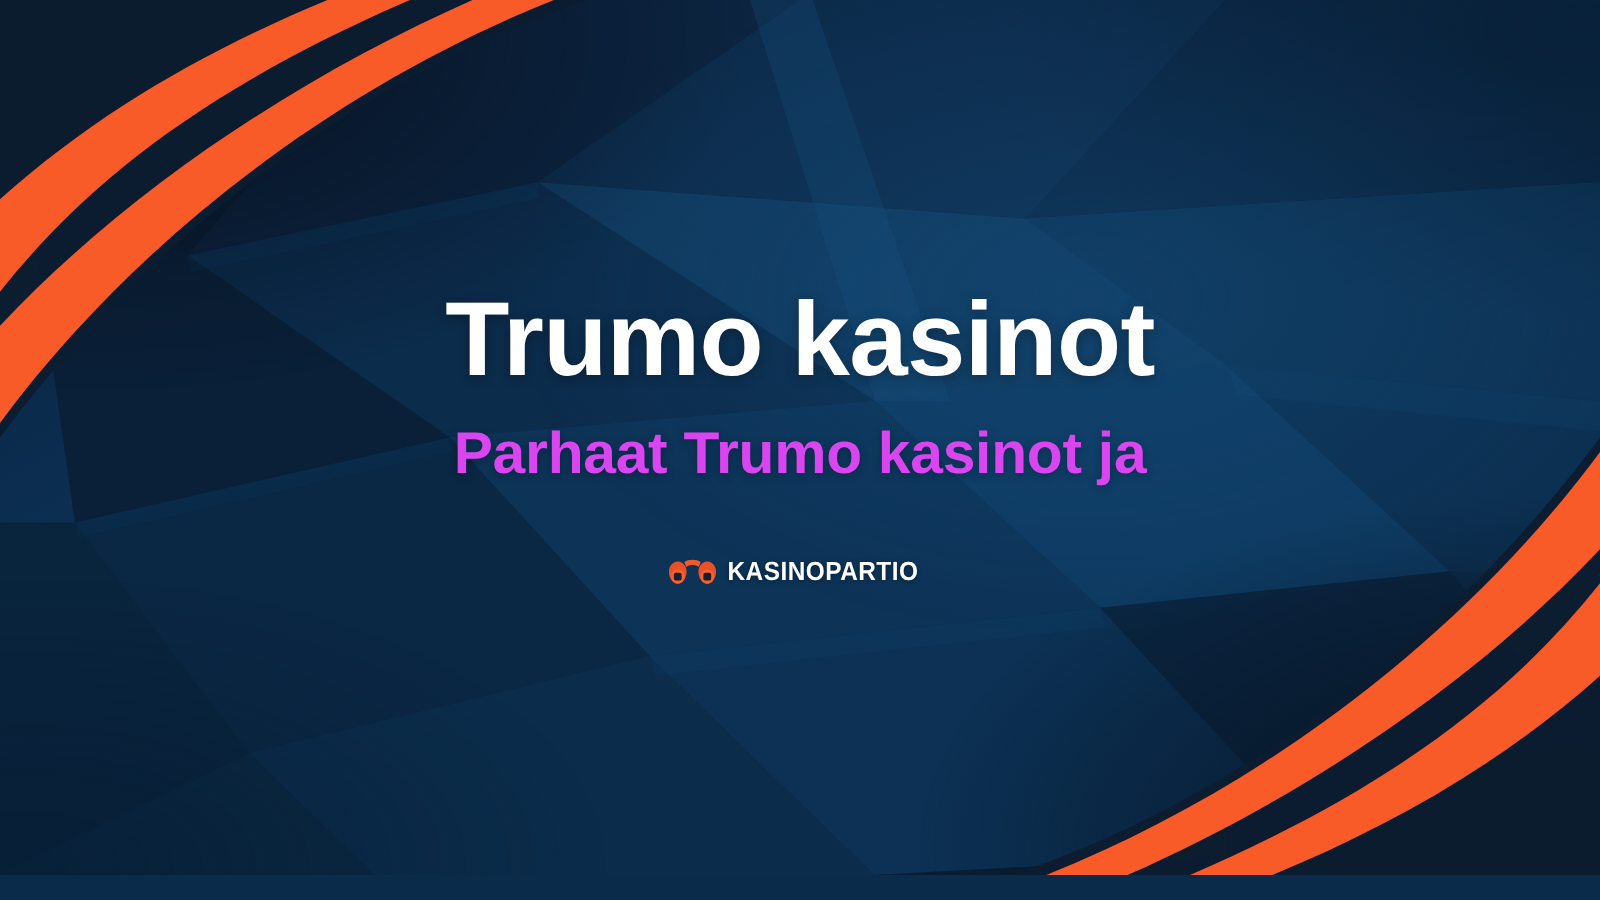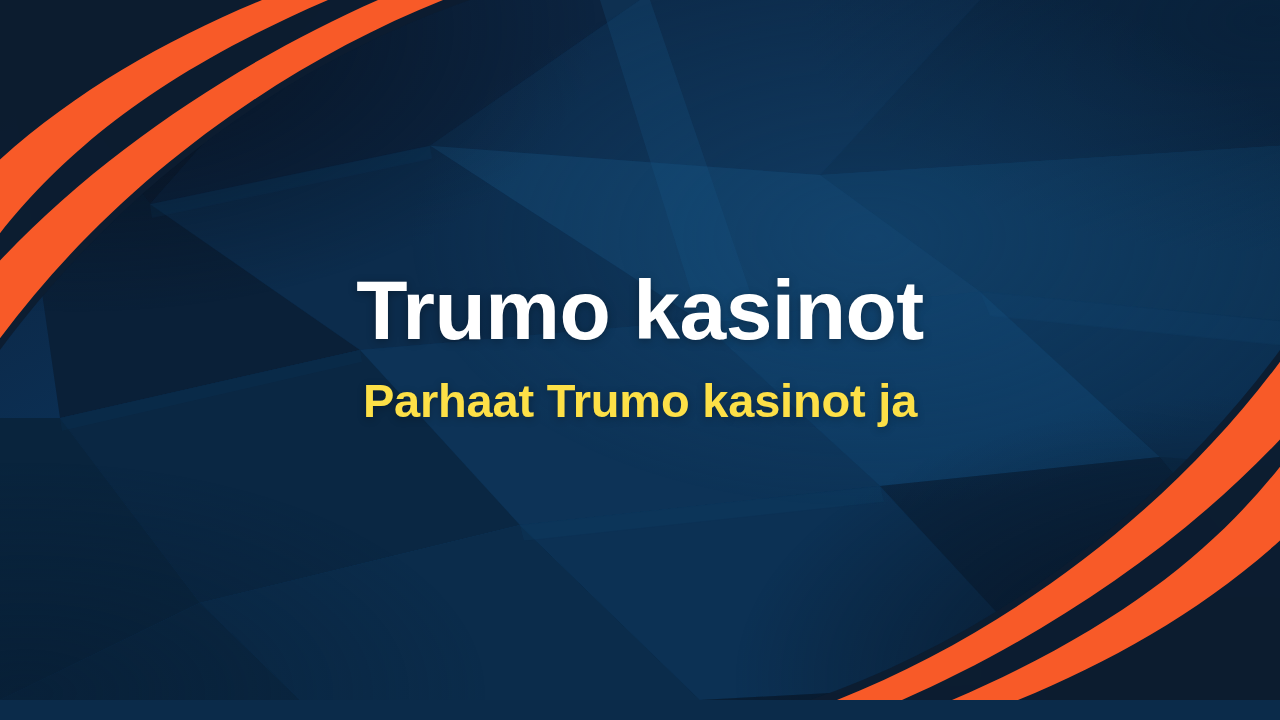--- a/index.html
+++ b/index.html
@@ -63,21 +63,21 @@
     letter-spacing:-0.5px;
     text-shadow:0 2px 10px rgba(0,0,0,0.30);
     white-space:nowrap;
   }
 
   .subtitle {
     margin-top:18px;
     font-size:47px;
     line-height:1.32;
     font-weight:700;
-    color:#fde047;
+    color:#d946ef;
     letter-spacing:-0.2px;
     max-width:900px;
     text-shadow:0 2px 8px rgba(0,0,0,0.28);
     text-align:center;
   }
 
   
   .logo {
     margin-top:52px;
     display:flex;
@@ -165,15 +165,32 @@
   </svg>
 
   <div class="content">
 
     <h1 class="title">Trumo kasinot</h1>
 
     <div class="subtitle">
       <div>Parhaat Trumo kasinot ja</div>
     </div>
 
+    <div class="logo">
+      <svg class="logo-mark" width="42" height="26" viewBox="0 0 42 26" aria-hidden="true">
+
+        <path d="M14.5 4.5 C17.5 2.2 24.5 2.2 27.5 4.5 L26 8.5 C23.5 6.6 18.5 6.6 16 8.5 Z" fill="#f05a2a"></path>
+
+        <path d="M3.2 8.0 C6.0 3.0 12.4 3.0 15.2 8.0 C17.4 12.2 16.0 18.0 12.6 20.8
+                 C10.4 22.6 8.0 22.6 5.8 20.8 C2.4 18.0 1.0 12.2 3.2 8.0 Z" fill="#e8502a"></path>
+        <circle cx="9.2" cy="16.2" r="5.6" fill="#f4622f"></circle>
+        <rect x="6.1" y="13.1" width="6.2" height="6.2" rx="1.4" fill="#1a1f2e"></rect>
+
+        <path d="M26.8 8.0 C29.6 3.0 36.0 3.0 38.8 8.0 C41.0 12.2 39.6 18.0 36.2 20.8
+                 C34.0 22.6 31.6 22.6 29.4 20.8 C26.0 18.0 24.6 12.2 26.8 8.0 Z" fill="#e8502a"></path>
+        <circle cx="32.8" cy="16.2" r="5.6" fill="#f4622f"></circle>
+        <rect x="29.7" y="13.1" width="6.2" height="6.2" rx="1.4" fill="#1a1f2e"></rect>
+      </svg>
+      <span class="logo-text">KASINOPARTIO</span>
+    </div>
 
   </div>
 </div>
 
 </body></html>

